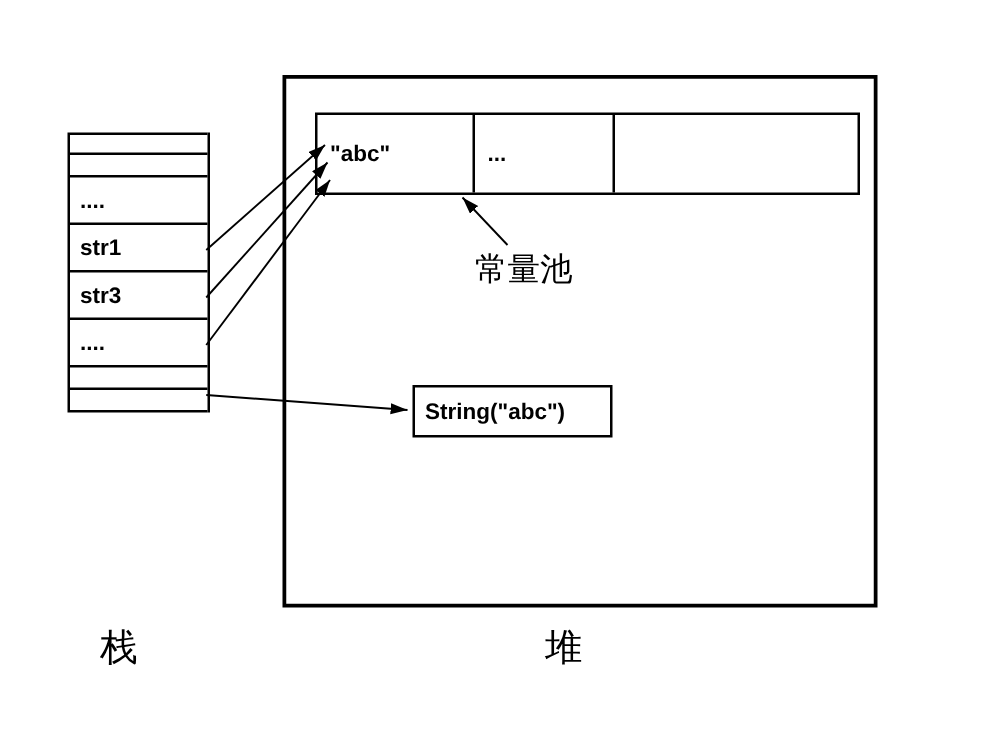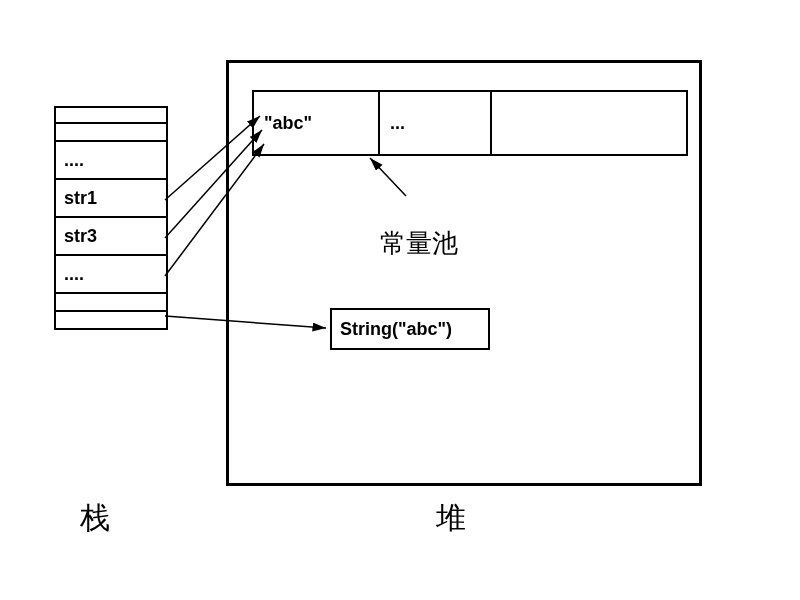--- a/index.html
+++ b/index.html
@@ -100,21 +100,20 @@
       top: 498px;
       font-size: 30px;
       font-family: "SimSun", serif;
     }
     .label-pool {
       position: absolute;
       left: 380px;
       top: 198px;
       font-size: 26px;
       font-family: "SimSun", serif;
-      margin-top: 28px;
     }
     svg.arrows {
       position: absolute;
       top: 0;
       left: 0;
       width: 800px;
       height: 600px;
       pointer-events: none;
     }
   </style>

